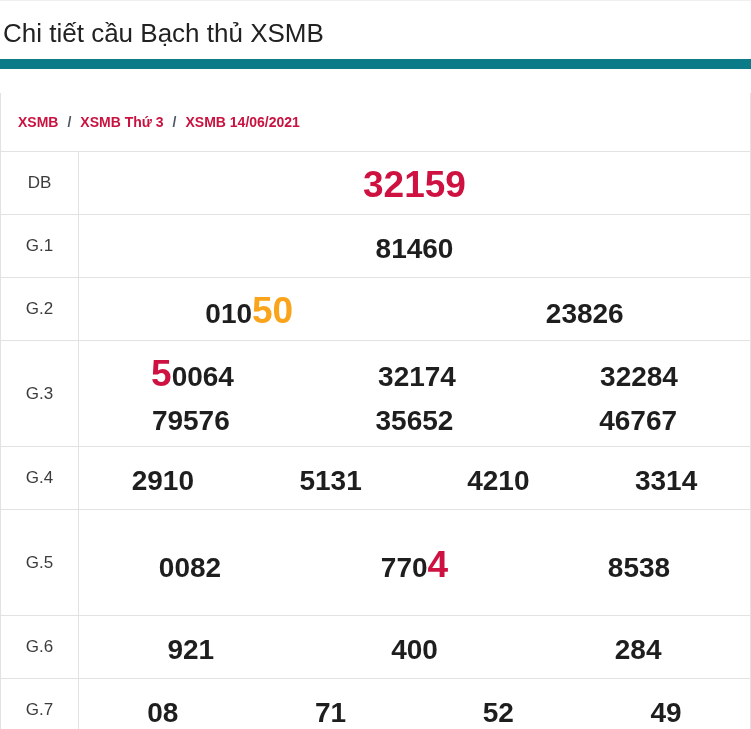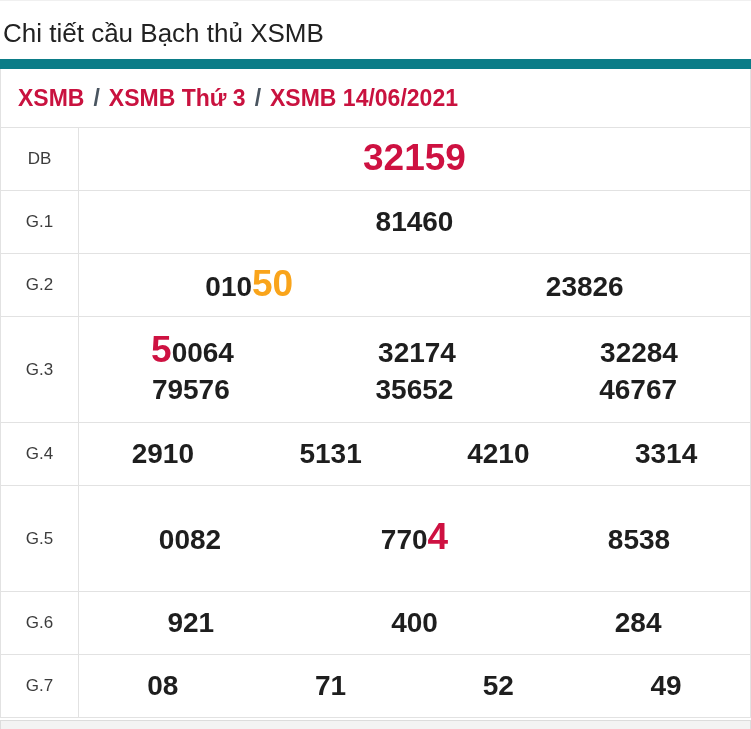--- a/index.html
+++ b/index.html
@@ -24,21 +24,21 @@
     border-left:1px solid #e2e2e2;
     border-right:1px solid #e2e2e2;
     background:#ffffff;
   }
 
   .breadcrumb {
     height:59px;
     display:flex; align-items:center;
     padding-left:17px;
     border-bottom:1px solid #e2e2e2;
-    font-size:23px; font-weight:700;
+    font-size:14px; font-weight:700;margin-top:24px;
   }
   .bc-link { color:#c9123f; text-decoration:none; cursor:pointer; }
   .bc-sep { color:#4a5560; margin:0 9px; }
 
   .row { display:flex; border-bottom:1px solid #e2e2e2; min-height:63px; }
   .row.lines-2 { min-height:106px; }
 
   .label-cell {
     width:78px; flex:0 0 78px;
     border-right:1px solid #e2e2e2;
@@ -50,21 +50,21 @@
     flex:1;
     display:flex; flex-direction:column; justify-content:center;
     padding:2px 0;
   }
   .value-line {
     display:flex; justify-content:space-around; align-items:baseline;
   }
 
   .num {
     font-size:28px; font-weight:700; color:#1e1e1e;
-    line-height:1.3; white-space:nowrap;
+    line-height:1.3; white-space:nowrap;margin-top:7px;
   }
   .part { vertical-align:baseline; }
   .p-default    { color:#1e1e1e; }
   .p-crimson-big{ color:#ce1141; font-size:37px; line-height:1; }
   .p-orange-big { color:#f9a41b; font-size:37px; line-height:1;text-align:right; }
 
   .next-section-strip {
     margin-top:2px;
     width:751px; height:9px;
     background:#f3f3f3;

